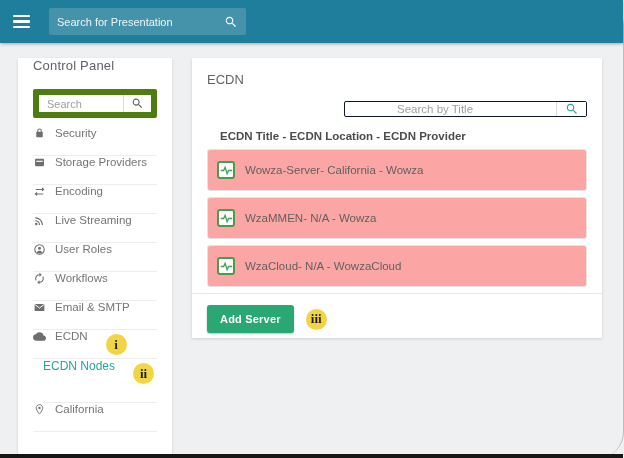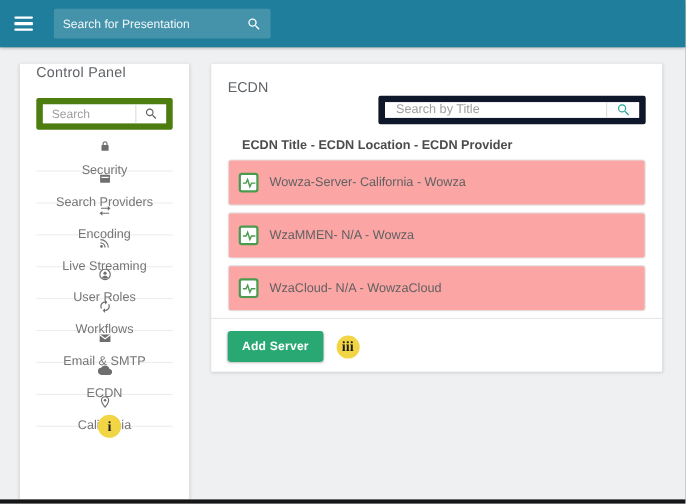--- a/index.html
+++ b/index.html
@@ -1,19 +1,19 @@
 <!DOCTYPE html>
 <html><head>
 <meta charset="utf-8">
 <style>
   * { margin:0; padding:0; box-sizing:border-box; }
   html,body { width:624px; height:458px; }
   body { font-family:"Liberation Sans", sans-serif; background:#eef0f1; overflow:hidden; }
 
-  .page { position:relative; width:624px; height:458px; background:#eef0f1; border-right:1px solid #bdbdbd; }
+  .page { position:relative; width:624px; height:458px; background:#eef0f1; border-right:1px solid #bdbdbd;border-radius:26px; }
 
   
   .topbar { height:43px; background:#1f7e9b; display:flex; align-items:center; padding-left:13px;
             box-shadow:0 1px 3px rgba(0,0,0,.3); position:relative; z-index:2; }
   .hamburger { width:17px; height:13px; display:flex; flex-direction:column; justify-content:space-between; cursor:pointer; }
   .hamburger span { display:block; height:2.4px; background:#fff; border-radius:1px; }
   .topsearch { margin-left:19px; width:197px; height:27px; background:rgba(255,255,255,.17);
                border-radius:2px; display:flex; align-items:center; padding:0 8px; }
   .topsearch input { flex:1; background:transparent; border:none; outline:none; color:#fff; font-size:11px;
                      font-family:"Liberation Sans", sans-serif; }
@@ -29,34 +29,34 @@
   .panel-title { font-size:13px; color:#5f6368; letter-spacing:.2px; }
   .side-search { margin-top:16px; height:29px; border:6px solid #4d7c0f; border-radius:2px; display:flex; align-items:stretch; }
   .side-search input { flex:1; min-width:0; border:none; outline:none; padding:0 8px; font-size:11px; color:#555;
                        font-family:"Liberation Sans", sans-serif; }
   .side-search input::placeholder { color:#9e9e9e; }
   .side-search .btn { width:28px; border-left:1px solid #dcdcdc; display:flex; align-items:center; justify-content:center;
                       background:#fff; cursor:pointer; }
   .side-search .btn svg { width:13px; height:13px; }
 
   .menu { margin-top:9px; }
-  .side-row { height:29px; display:flex; align-items:center; gap:9px; border-bottom:1px solid #ededed;
-              font-size:11.5px; color:#757575; cursor:pointer;flex-direction:column; }
+  .side-row { height:29px; display:flex; gap:9px; border-bottom:1px solid #ededed;
+              font-size:11.5px; color:#757575; cursor:pointer; }
   .side-row svg { width:13px; height:13px; flex:none; }
   .side-row.sub { height:44px; margin-left:10px; color:#26a69a; font-size:12px; }
   .badge { display:inline-flex; align-items:center; justify-content:center; width:21px; height:21px; border-radius:50%;
            background:#f2d544; color:#1d1d1d; font-family:"Liberation Serif", serif; font-weight:700; font-size:13px;
            flex:none; }
   .side-row .badge { margin-left:9px; transform:translateY(4px); }
 
   
   .main { width:410px; height:280px; margin-left:20px; padding:14px 15px 0; display:flex; flex-direction:column; }
   .main-title { font-size:13px; color:#5f6368; }
-  .title-search { align-self:flex-end; width:243px; height:28px; border:6px solid #0f172a;
-                  border-radius:2px; display:flex; align-items:stretch; background:#fff; }
+  .title-search { margin-top:14px; align-self:flex-end; width:243px; height:28px; border:1px solid #0f172a;
+                  border-radius:2px; display:flex; align-items:stretch; background:#fff;padding-left:42px; }
   .title-search input { flex:1; min-width:0; border:none; outline:none; padding:0 10px; font-size:11.5px; color:#555;
                         font-family:"Liberation Sans", sans-serif; }
   .title-search input::placeholder { color:#9e9e9e; }
   .title-search .btn { width:30px; border-left:1px solid #dcdcdc; display:flex; align-items:center; justify-content:center;
                        background:#fff; cursor:pointer; }
   .title-search .btn svg { width:14px; height:14px; }
 
   .list-header { margin-top:13px; padding-left:13px; font-size:11.5px; font-weight:bold; color:#4c4c4c; }
   .server-list { margin-top:7px; }
   .server-row { height:42px; margin-bottom:6px; background:#fca5a5; border:1px solid #e3e3e3; border-radius:3px;
@@ -116,21 +116,21 @@
             <path fill="#6e6e6e" d="M8 1.8c-1.6 0-2.8 1.2-2.8 2.8v1.2h-.5c-.4 0-.7.3-.7.7v5.3c0 .4.3.7.7.7h6.6c.4 0 .7-.3.7-.7V6.5c0-.4-.3-.7-.7-.7h-.5V4.6c0-1.6-1.2-2.8-2.8-2.8zm0 1.3c.9 0 1.5.6 1.5 1.5v1.2h-3V4.6c0-.9.6-1.5 1.5-1.5z"></path>
           </svg>
           <span>Security</span>
         </div>
 
         <div class="side-row">
           <svg viewBox="0 0 16 16">
             <rect x="2.5" y="3.5" width="11" height="9" rx="1" fill="#6e6e6e"></rect>
             <rect x="4" y="5.8" width="8" height="1.4" fill="#ffffff"></rect>
           </svg>
-          <span>Search Providers</span>
+          <span>Storage Providers</span>
         </div>
 
         <div class="side-row">
           <svg viewBox="0 0 16 16">
             <path fill="#6e6e6e" d="M11 2.8l3.2 2.6L11 8V6H3.4V4.8H11V2.8zM5 8.4v2H12.6v1.2H5v2L1.8 11 5 8.4z"></path>
           </svg>
           <span>Encoding</span>
         </div>
 
         <div class="side-row">
@@ -167,20 +167,24 @@
         </div>
 
         <div class="side-row">
           <svg viewBox="0 0 24 24">
             <path fill="#6e6e6e" d="M19.35 10.04A7.49 7.49 0 0012 4C9.11 4 6.6 5.64 5.35 8.04A5.994 5.994 0 000 14c0 3.31 2.69 6 6 6h13c2.76 0 5-2.24 5-5 0-2.64-2.05-4.78-4.65-4.96z"></path>
           </svg>
           <span>ECDN</span>
           <span class="badge">i</span>
         </div>
 
+        <div class="side-row sub">
+          <span>ECDN Nodes</span>
+          <span class="badge">ii</span>
+        </div>
 
         <div class="side-row">
           <svg viewBox="0 0 24 24">
             <path fill="none" stroke="#6e6e6e" stroke-width="1.8" d="M12 3c-3.3 0-6 2.7-6 6 0 4.5 6 11.5 6 11.5S18 13.5 18 9c0-3.3-2.7-6-6-6z"></path>
             <circle cx="12" cy="9" r="2.2" fill="#6e6e6e"></circle>
           </svg>
           <span>California</span>
         </div>
 
       </div>

